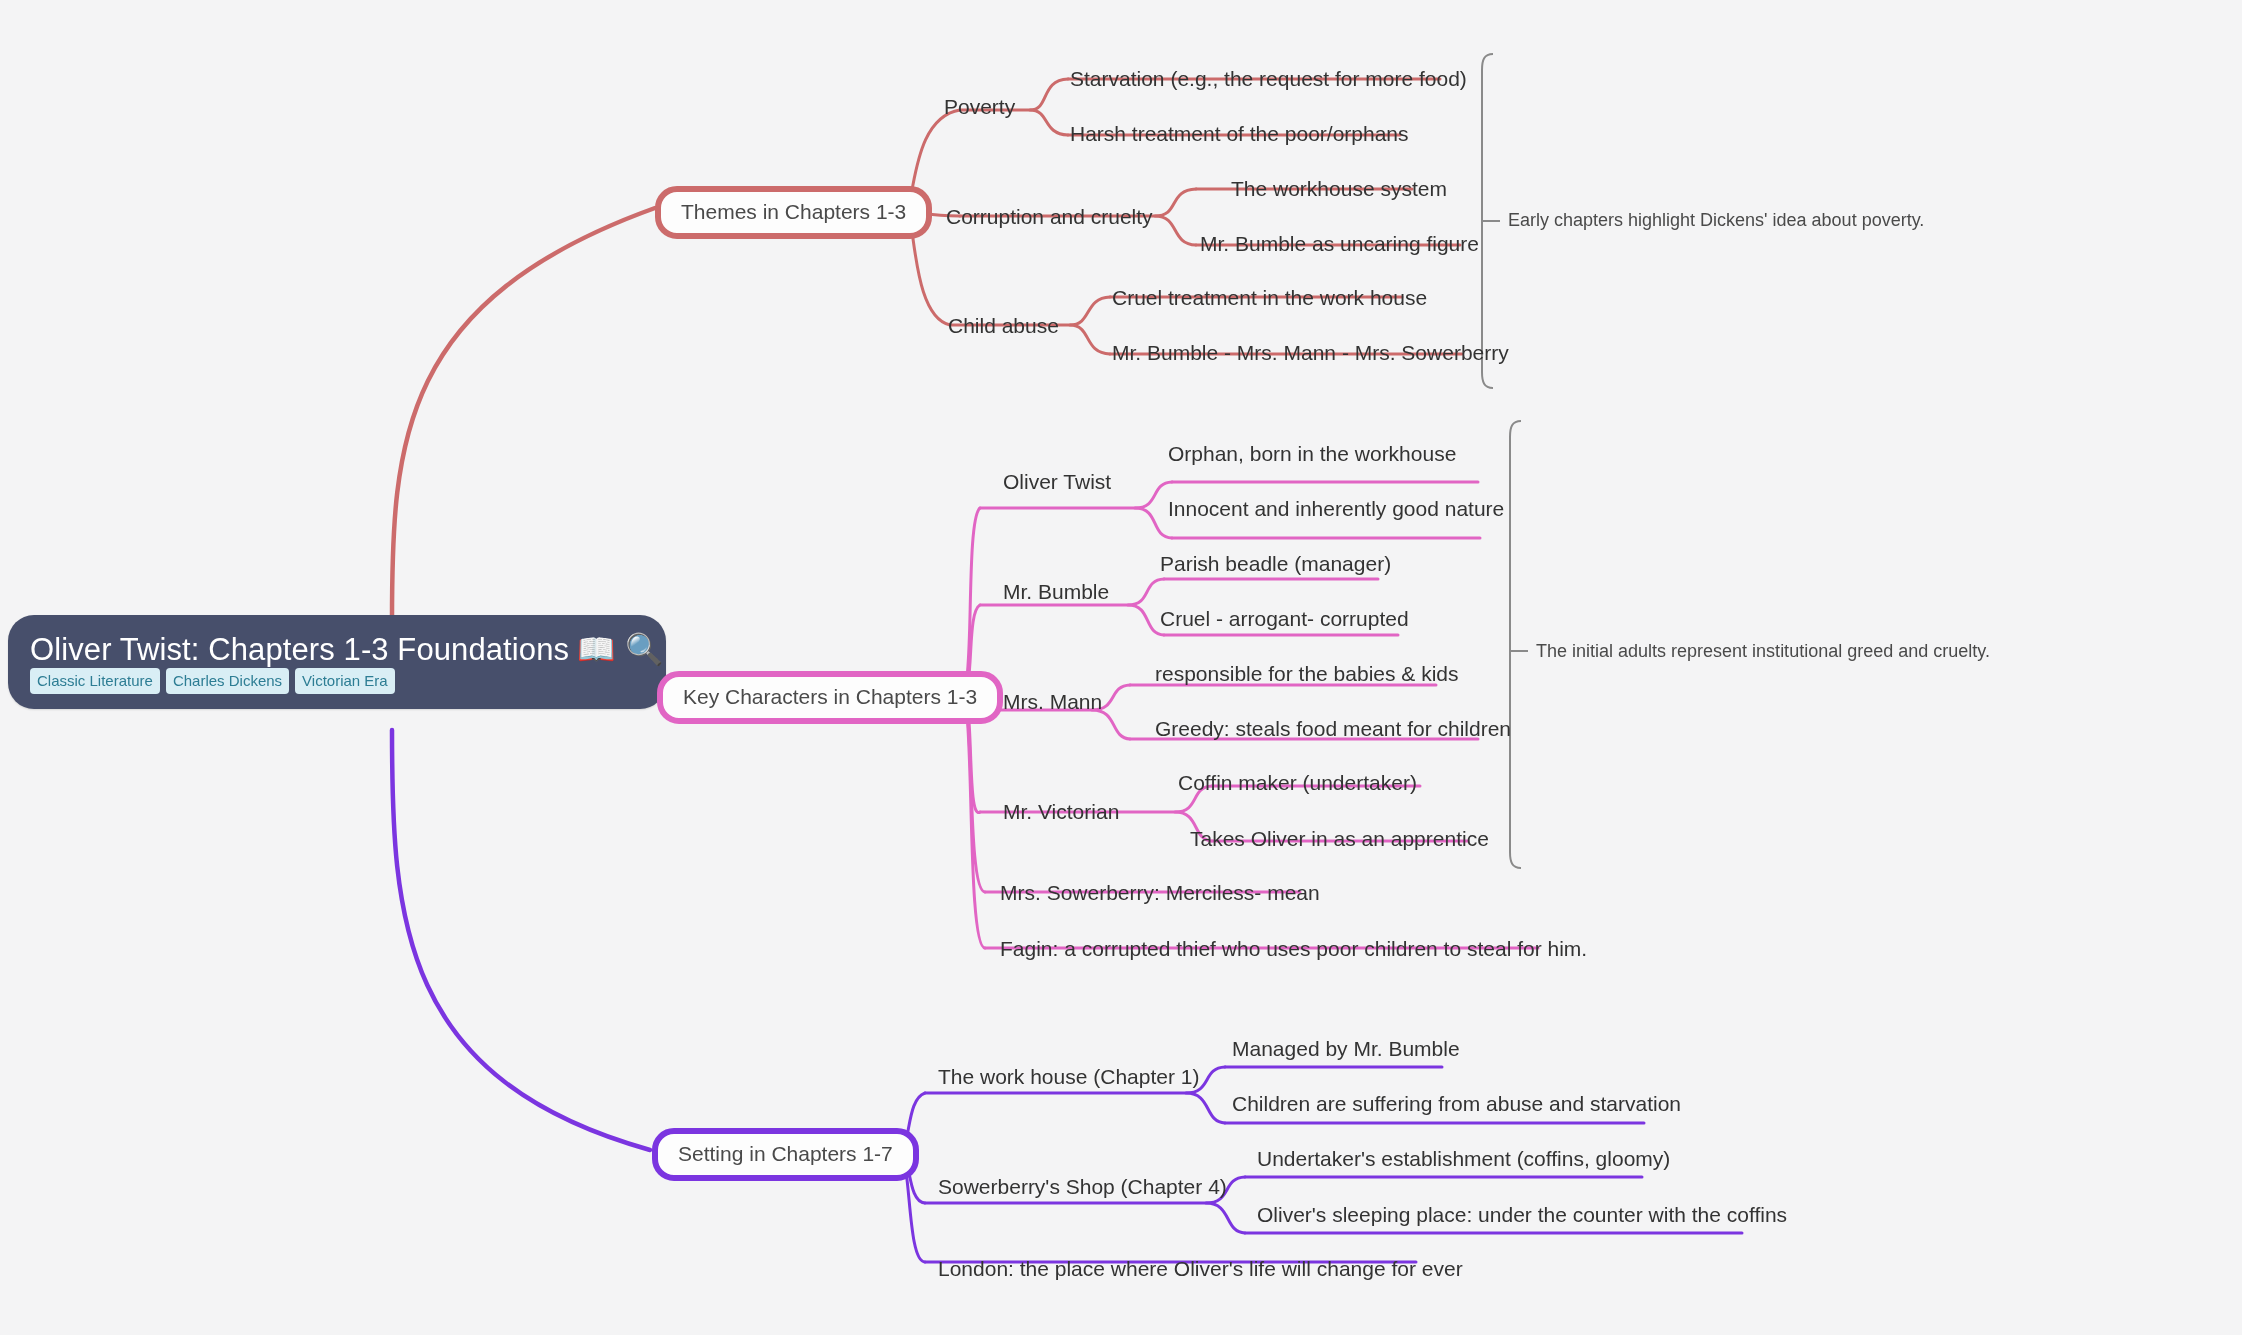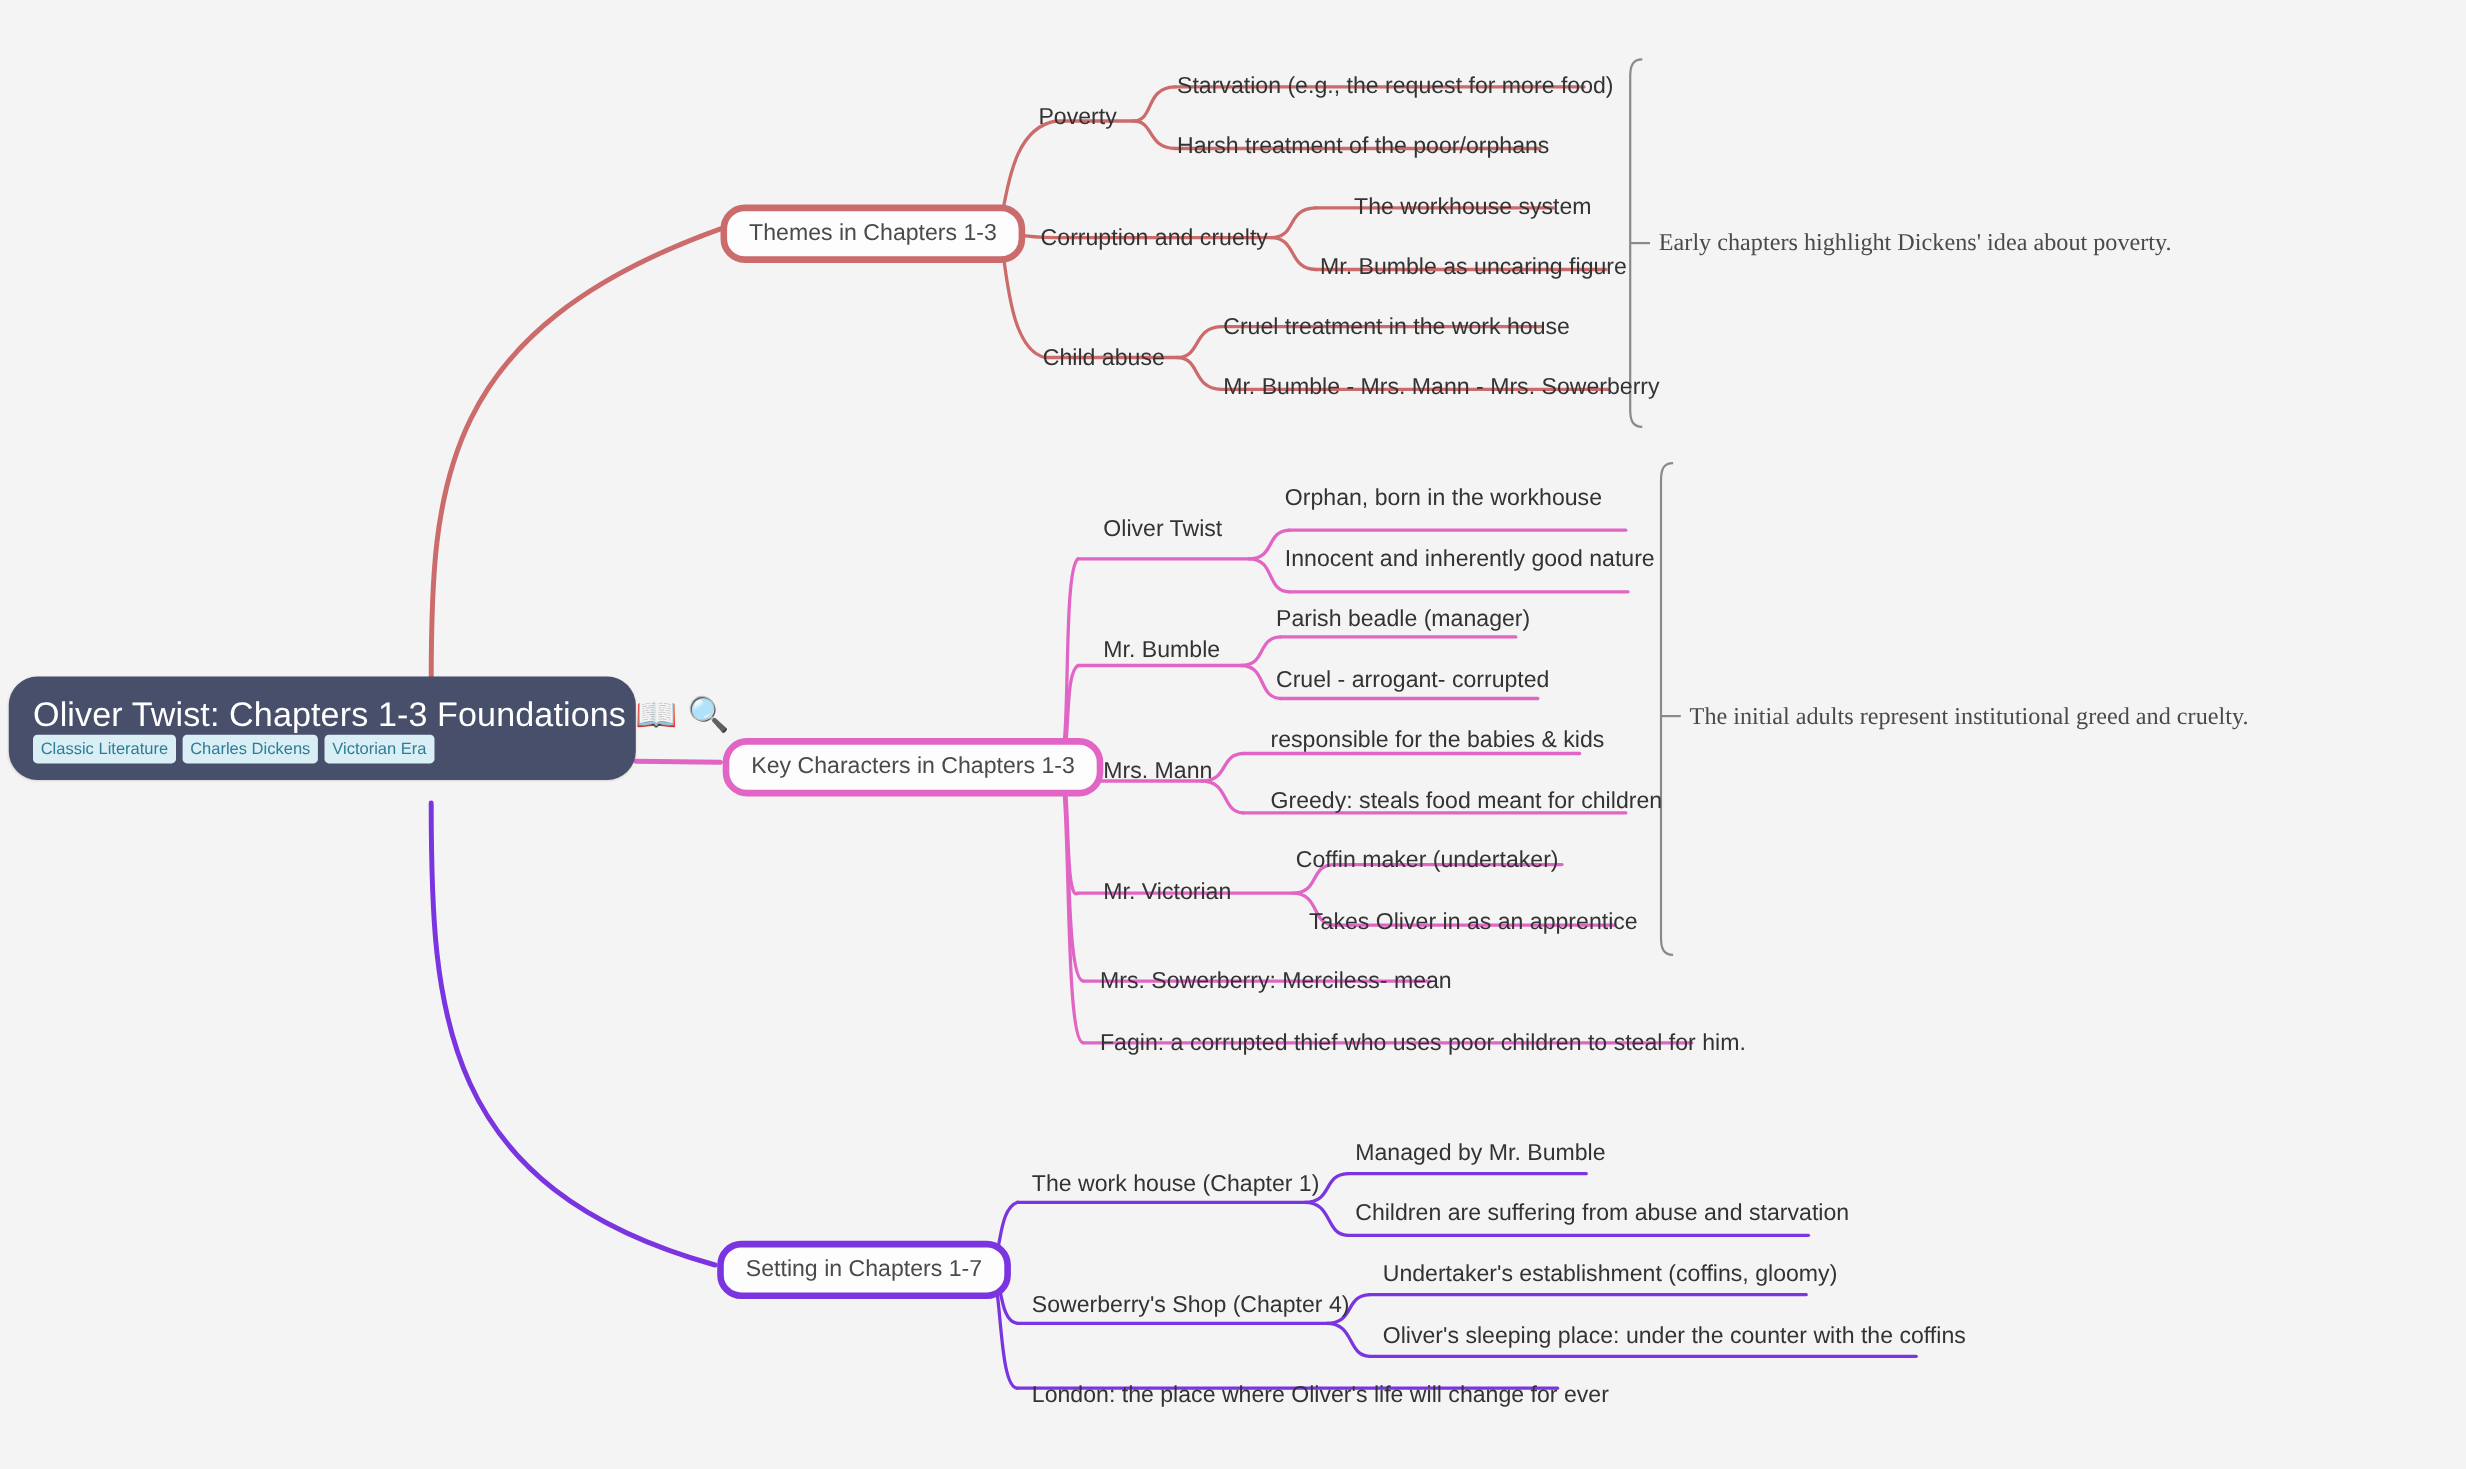--- a/index.html
+++ b/index.html
@@ -10,21 +10,21 @@
     overflow:hidden;
     position:relative;
   }
   #stage{position:absolute;inset:0;width:2242px;height:1335px;}
   svg.links{position:absolute;left:0;top:0;width:2242px;height:1335px;pointer-events:none;}
 
   
   .root-node{
     position:absolute;
     left:8px; top:615px;
-    width:570px;
+    width:658px;
     box-sizing:border-box;
     background:#474f6b;
     border-radius:26px;
     padding:17px 22px 15px 22px;
     box-shadow:0 1px 2px rgba(0,0,0,.12);
   }
   .root-title{
     color:#ffffff;
     font-size:31px;
     line-height:1.15;
@@ -65,23 +65,23 @@
     transform:translateY(-50%);
   }
   .lbl.l2{font-size:21px;}
   .lbl.l3{font-size:21px;}
 
   
   .note{
     position:absolute;
     white-space:nowrap;
     color:#4a4a4a;
-    font-size:22px;
+    font-size:18px;
     line-height:1;
-    font-family:Liberation Serif, serif;
+    font-family:Liberation Sans, sans-serif;
     transform:translateY(-50%);
   }
 </style>
 </head>
 <body>
 
 <div id="stage">
 
   <svg class="links" viewBox="0 0 2242 1335" xmlns="http://www.w3.org/2000/svg">
 

